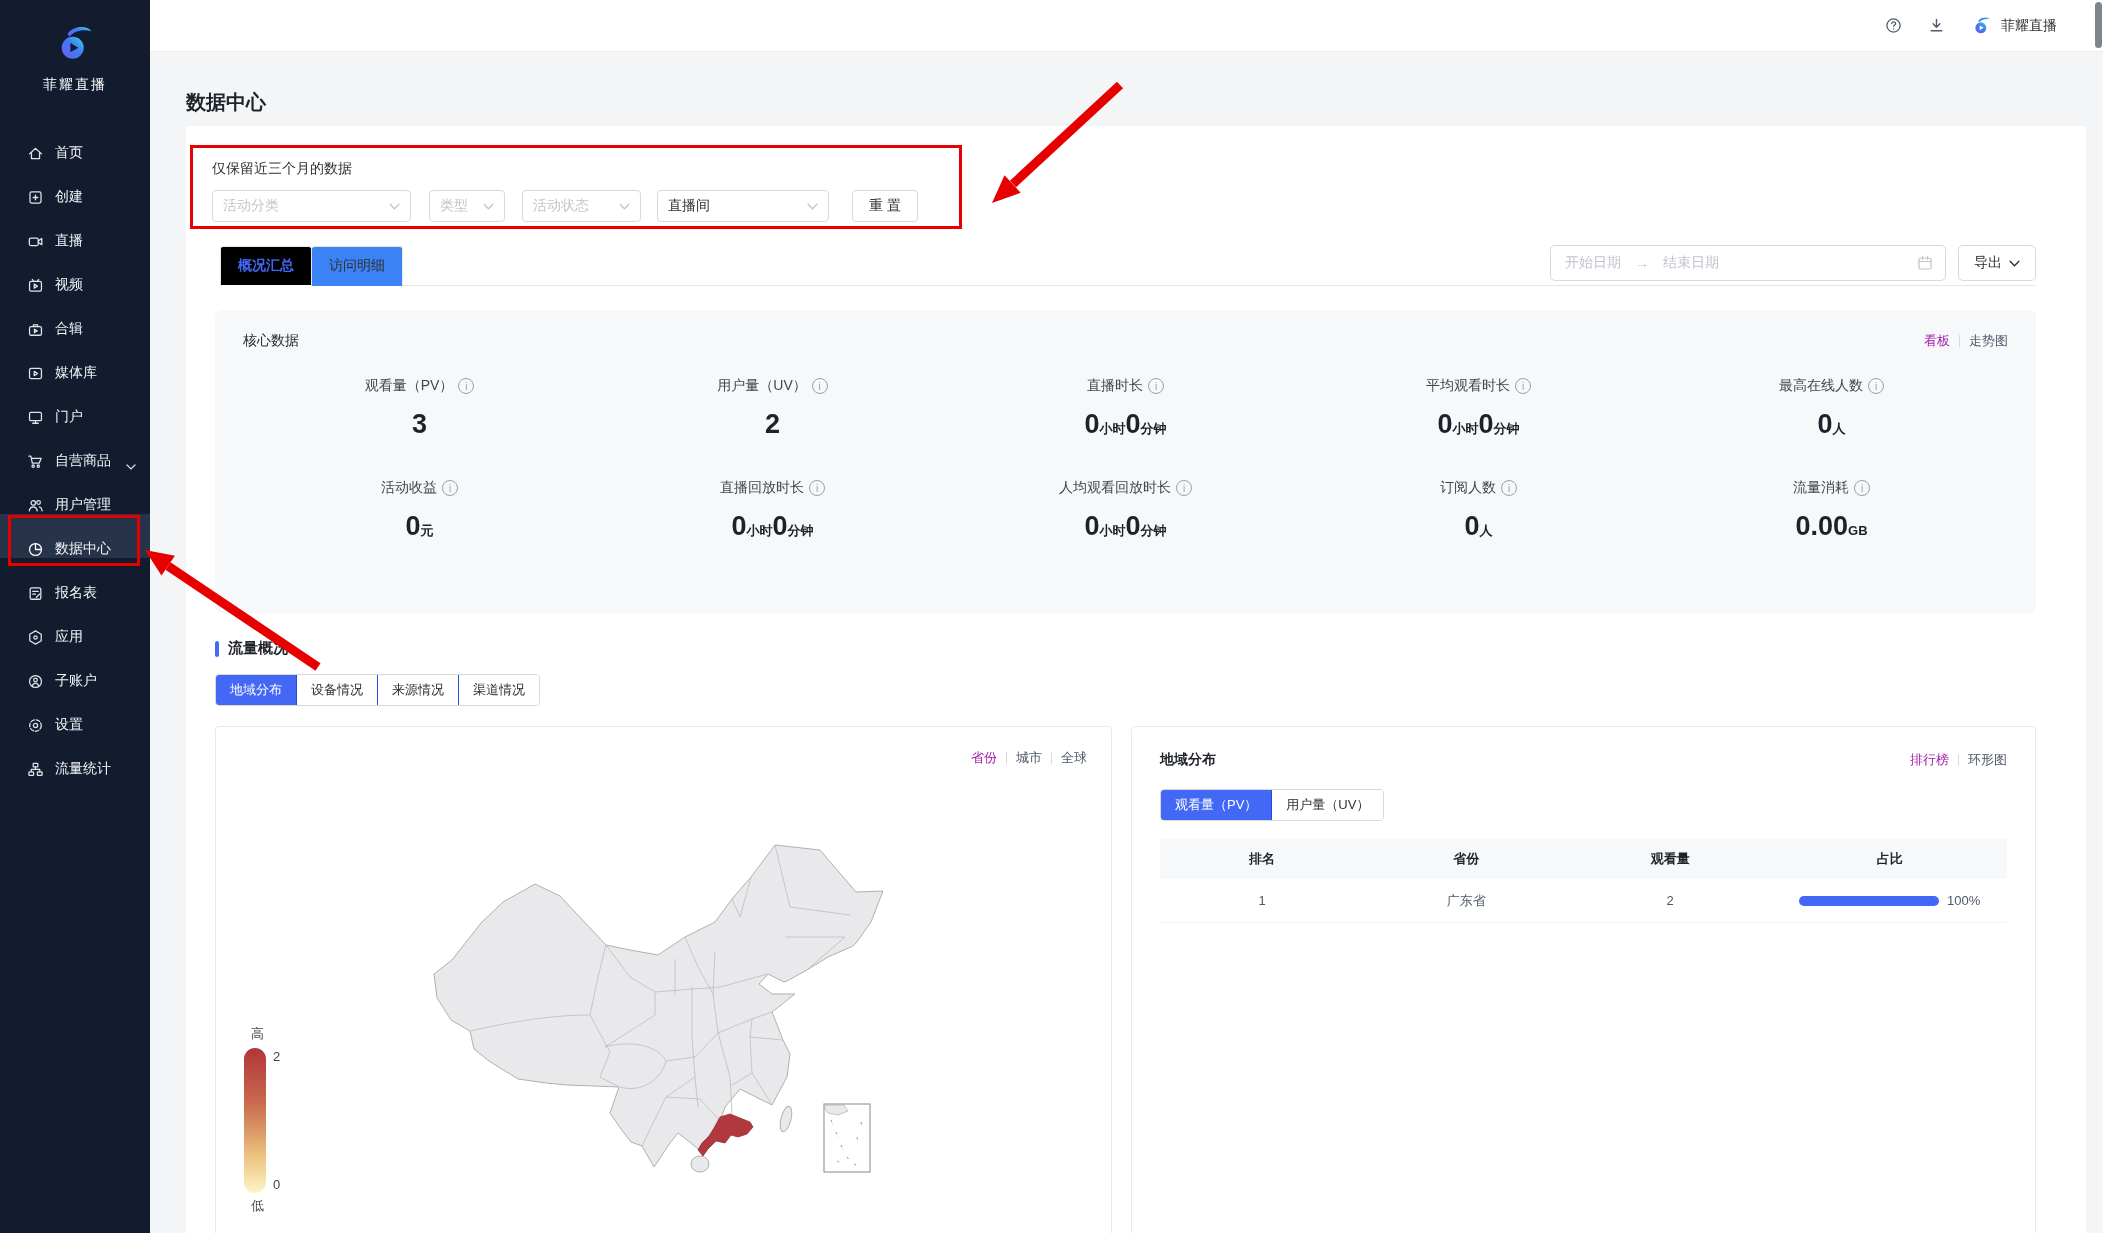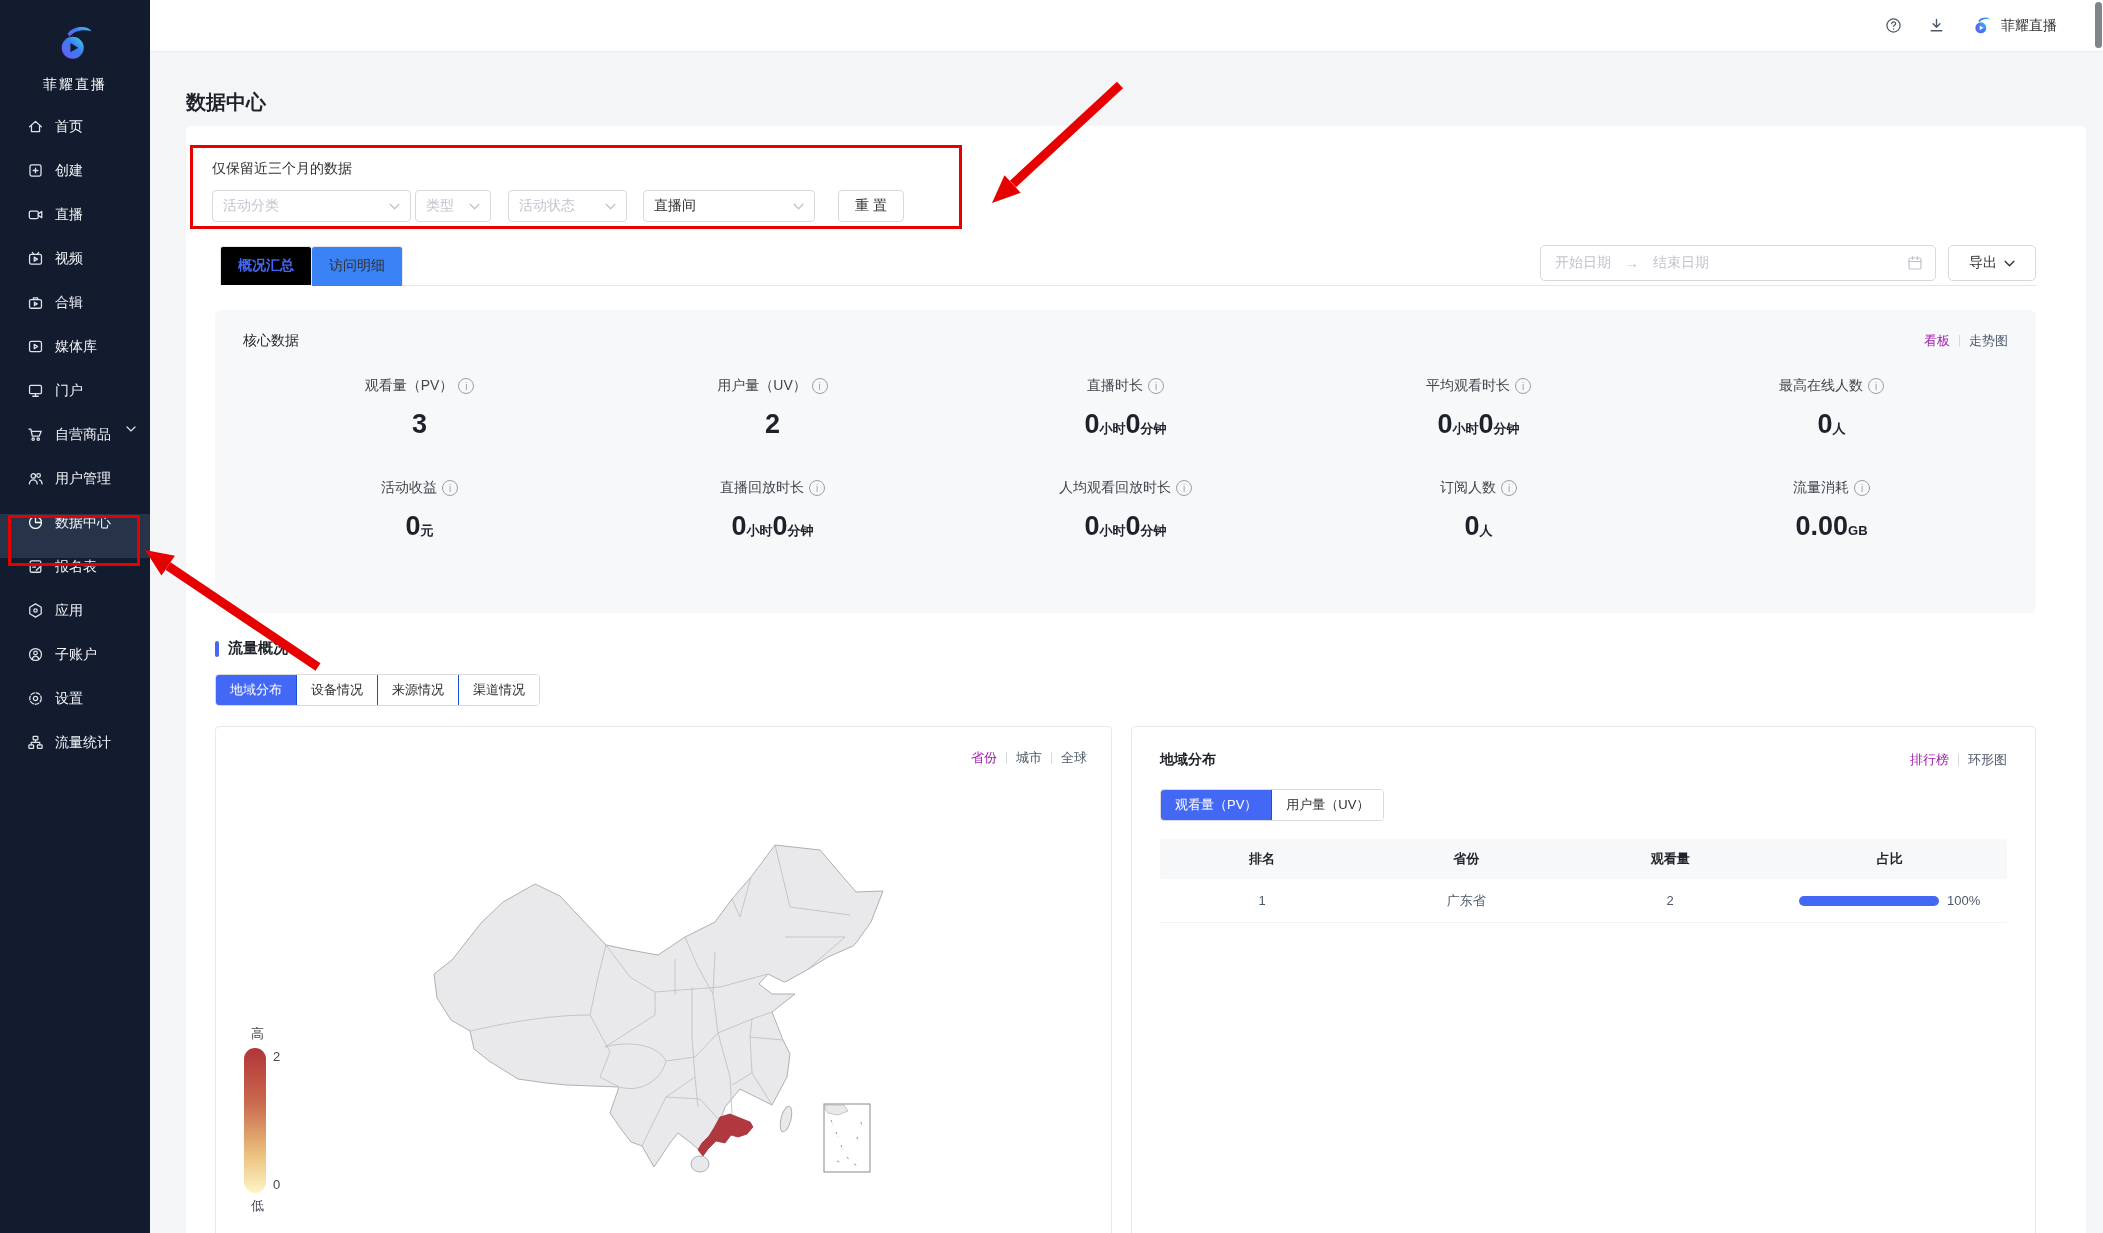--- a/index.html
+++ b/index.html
@@ -3,53 +3,53 @@
 <meta charset="utf-8">
 <style>
   html,body{margin:0;padding:0;background:#e9eaec;font-family:"Liberation Sans","DejaVu Sans",sans-serif;}
   .stage{position:relative;width:2103px;height:1233px;overflow:hidden;background:#f4f5f7;}
 
   
   .sidebar{position:absolute;left:0;top:0;width:150px;height:1233px;background:#131c2e;z-index:5;}
   .side-logo{padding-top:22px;text-align:center;}
   .side-logo .brand-name{display:block;margin-top:6px;color:#fff;font-size:14px;letter-spacing:2px;}
   .nav{margin-top:24px;}
-  .nav-item{height:44px;display:flex;align-items:flex-start;padding-left:27px;gap:11px;color:#f2f4f8;font-size:14px;cursor:pointer;}
+  .nav-item{height:44px;display:flex;align-items:flex-end;padding-left:27px;gap:11px;color:#f2f4f8;font-size:14px;cursor:pointer;}
   .nav-item.selected{background:#273349;}
   .nav-item svg{flex:0 0 auto;}
   .nav-caret{margin-left:4px;}
 
   
   .topbar{position:absolute;left:150px;top:0;width:1953px;height:52px;background:#fff;border-bottom:1px solid #ededed;display:flex;align-items:center;justify-content:flex-end;padding-right:46px;box-sizing:border-box;gap:26px;z-index:4;}
   .topbar .acct{display:flex;align-items:center;gap:8px;font-size:14px;color:#303133;}
   .icon-btn{display:flex;align-items:center;cursor:pointer;}
 
   
   .page-title{position:absolute;left:186px;top:76px;font-size:20px;font-weight:bold;color:#1f2329;z-index:3;}
   .page-card{position:absolute;left:186px;top:126px;width:1900px;height:1107px;background:#fff;border-radius:4px 4px 0 0;box-sizing:border-box;z-index:2;}
 
   .filter-label{padding:34px 0 0 26px;font-size:14px;color:#303133;}
   .filter-row{margin:12px 0 0 26px;display:flex;align-items:center;}
   .sel{height:32px;box-sizing:border-box;border:1px solid #d9d9d9;border-radius:4px;background:#fff;display:flex;align-items:center;justify-content:space-between;padding:0 10px;font-size:14px;cursor:pointer;}
   .sel .ph{color:#c0c4cc;}
   .sel .val{color:#303133;}
-  .sel-1{width:199px;margin-right:4px;}
+  .sel-1{width:199px;margin-right:18px;}
   .sel-2{width:76px;margin-right:17px;}
   .sel-3{width:119px;margin-right:16px;}
   .sel-4{width:172px;}
   .btn-reset{margin-left:23px;width:66px;height:32px;box-sizing:border-box;border:1px solid #d9d9d9;border-radius:4px;background:#fff;font-size:14px;color:#303133;cursor:pointer;font-family:inherit;}
 
   .tabs-row{margin:23px 50px 0 34px;display:flex;align-items:center;border-bottom:1px solid #e6e6e6;height:41px;box-sizing:border-box;}
   .tab{height:40px;box-sizing:border-box;padding:0 17px;display:flex;align-items:center;font-size:14px;color:#303133;background:#3b82f6;border:1px solid #e6e6e6;border-bottom:none;cursor:pointer;margin-bottom:-1px;border-radius:3px 3px 0 0;}
   .tab + .tab{border-left:none;}
   .tab.active{background:#000000;color:#4268f5;font-weight:bold;border-bottom:1px solid #fff;}
   .daterange{margin-left:auto;width:396px;height:36px;box-sizing:border-box;border:1px solid #d9d9d9;border-radius:5px;background:#fff;display:flex;align-items:center;padding:0 12px 0 14px;font-size:14px;color:#c0c4cc;margin-bottom:4px;cursor:pointer;}
   .daterange .dr-sep{margin:0 14px;color:#c0c4cc;}
   .daterange .cal{margin-left:auto;display:flex;}
-  .btn-export{margin-left:12px;margin-bottom:4px;width:88px;height:36px;box-sizing:border-box;border:1px solid #d9d9d9;border-radius:5px;background:#fff;font-size:14px;color:#303133;display:flex;align-items:center;justify-content:center;gap:7px;cursor:pointer;font-family:inherit;}
+  .btn-export{margin-left:12px;margin-bottom:4px;width:78px;height:36px;box-sizing:border-box;border:1px solid #d9d9d9;border-radius:5px;background:#fff;font-size:14px;color:#303133;display:flex;align-items:center;justify-content:center;gap:7px;cursor:pointer;font-family:inherit;}
 
   
   .core-card{margin:24px 50px 0 29px;height:303px;box-sizing:border-box;background:#f7f8fa;border-radius:6px;padding:22px 28px;}
   .core-head{display:flex;align-items:center;justify-content:space-between;}
   .core-title{font-size:14px;color:#1f2329;font-weight:500;}
   .txt-toggle{font-size:13px;display:flex;align-items:center;gap:9px;}
   .txt-toggle .t{color:#4e5969;cursor:pointer;}
   .txt-toggle .t.on{color:#a21caf;}
   .txt-toggle .d{width:1px;height:12px;background:#d8dadd;}
   .metrics{margin-top:26px;display:grid;grid-template-columns:repeat(5,1fr);row-gap:38px;}

